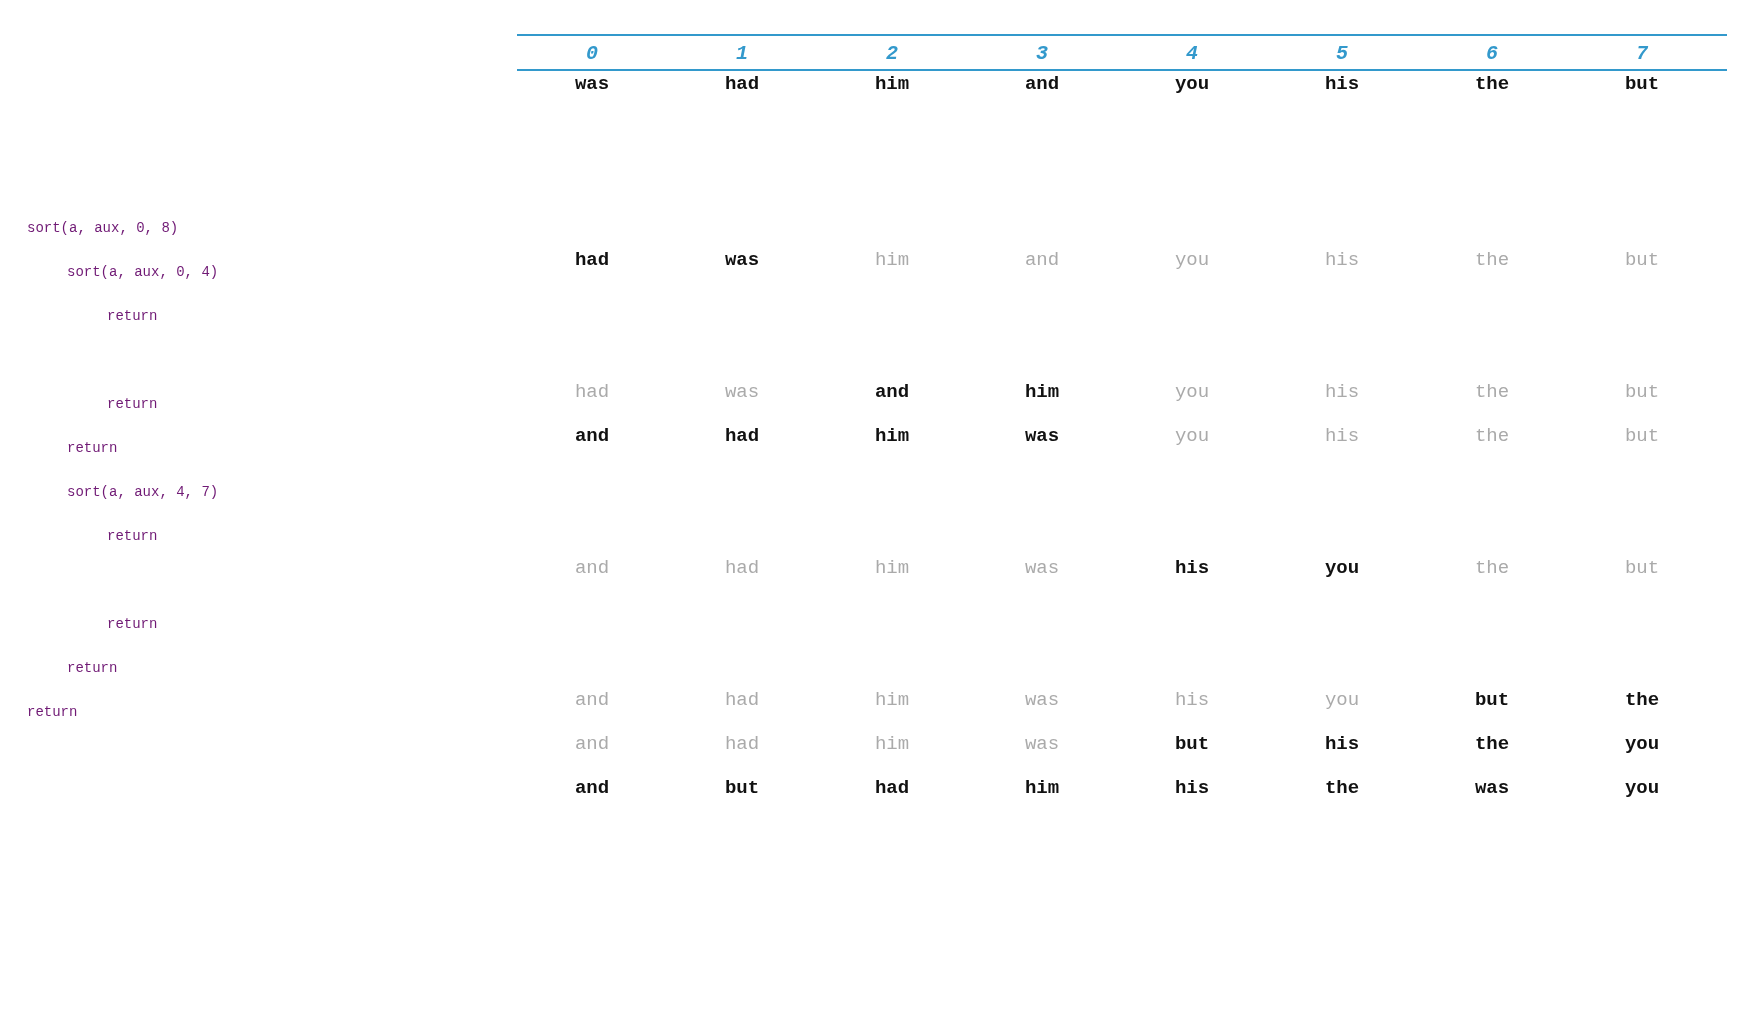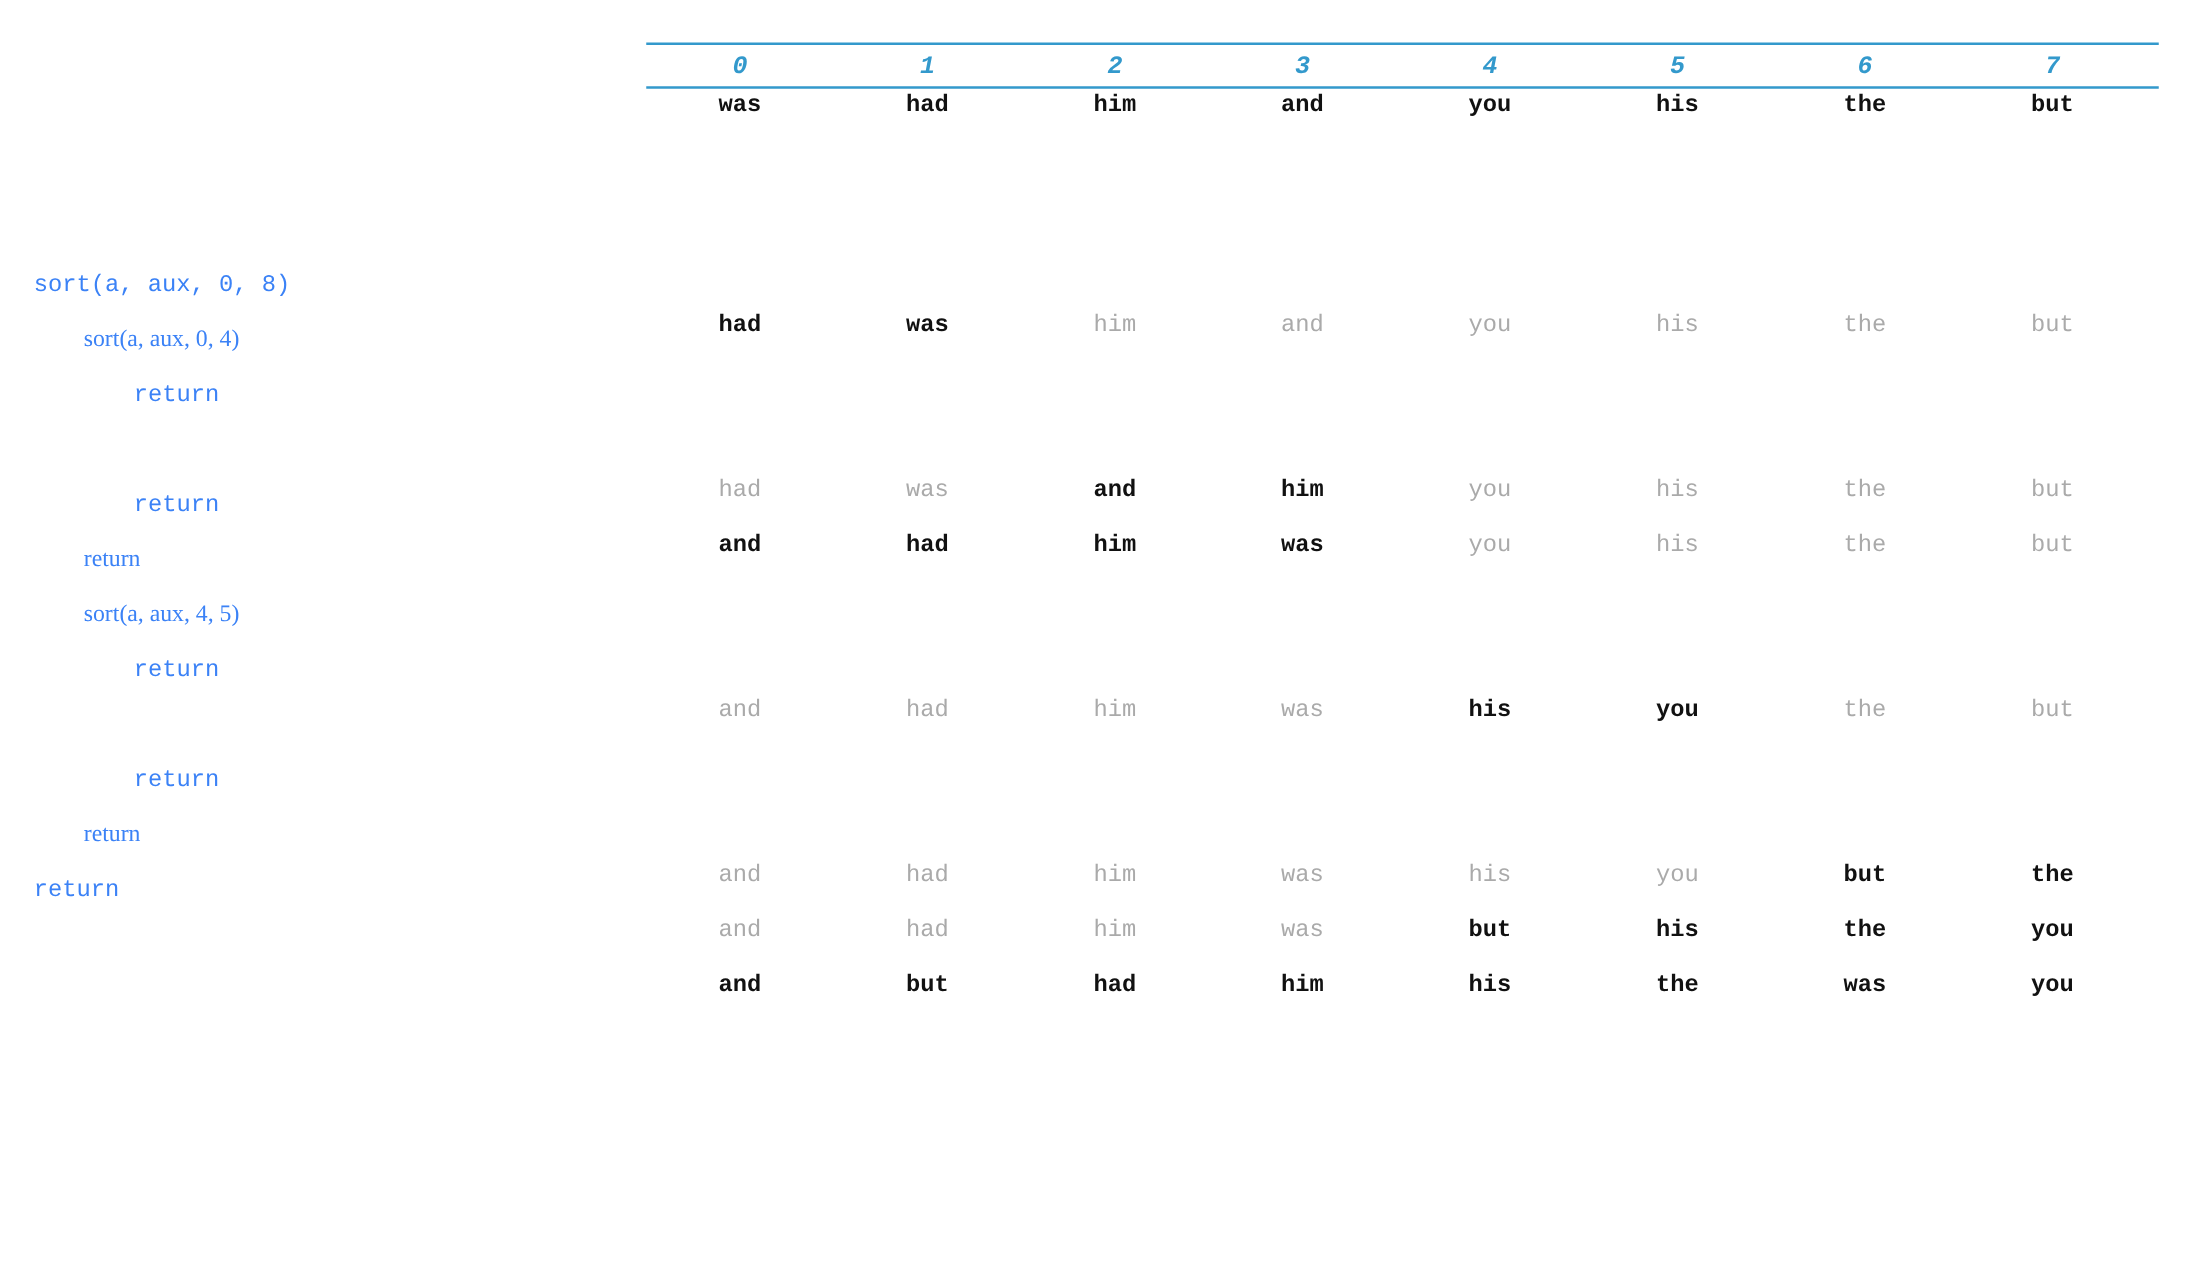--- a/index.html
+++ b/index.html
@@ -64,43 +64,43 @@
       font-size: 19px;
     }
     .bold { font-weight: bold; color: #111; }
     .faded { color: #aaa; }
 
     
     .left-row {
       height: 44px;
       display: flex;
       align-items: center;
-      font-size: 19px;
-      color: #3b82f6;
+      font-size: 14px;
+      color: #701a75;
     }
     .indent-0 { padding-left: 0px; }
-    .indent-1 { padding-left: 40px; font-family: Liberation Serif, serif; }
+    .indent-1 { padding-left: 40px; }
     .indent-2 { padding-left: 80px; }
   </style>
 </head>
 <body>
 
 <div class="container">
   <div class="left-col">
 
     <div style="height: 132px;"></div>
 
   <div class="left-row indent-0"></div>
       <div class="left-row indent-0">sort(a, aux, 0, 8)</div>
       <div class="left-row indent-1">sort(a, aux, 0, 4)</div>
       <div class="left-row indent-2">return</div>
       <div class="left-row indent-0"></div>
       <div class="left-row indent-2">return</div>
       <div class="left-row indent-1">return</div>
-      <div class="left-row indent-1">sort(a, aux, 4, 5)</div>
+      <div class="left-row indent-1">sort(a, aux, 4, 7)</div>
       <div class="left-row indent-2">return</div>
       <div class="left-row indent-0"></div>
       <div class="left-row indent-2">return</div>
       <div class="left-row indent-1">return</div>
       <div class="left-row indent-0">return</div>
     </div>
   <div class="right-col">
 
     <div class="array-header-row">
       <div class="array-title-row"></div>

